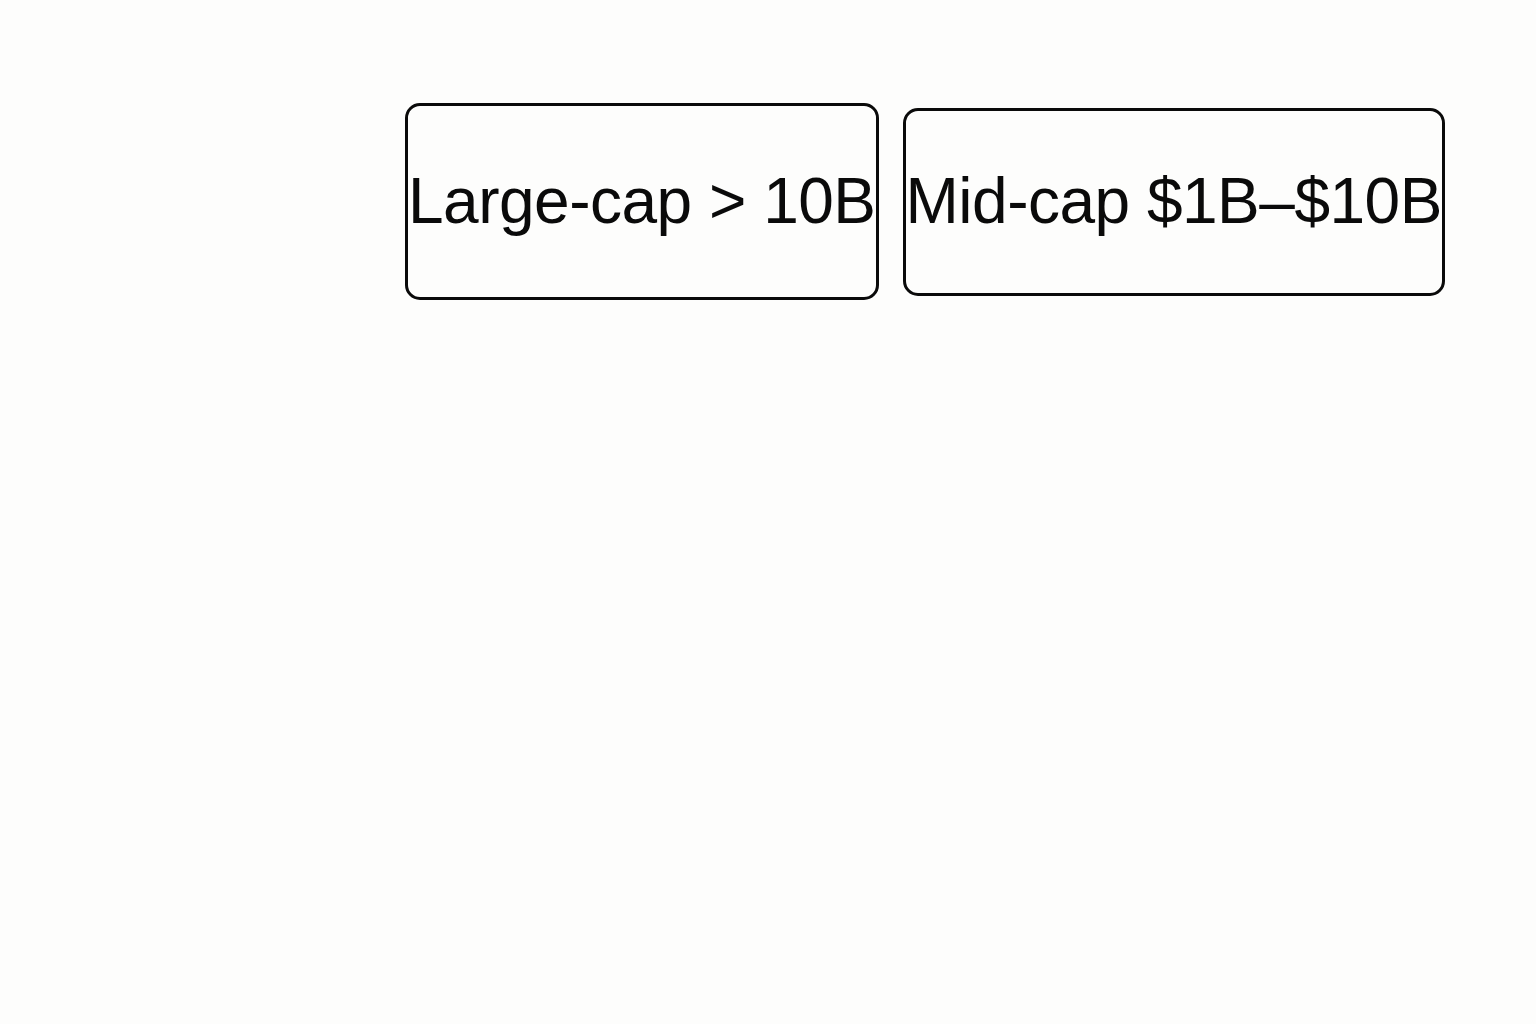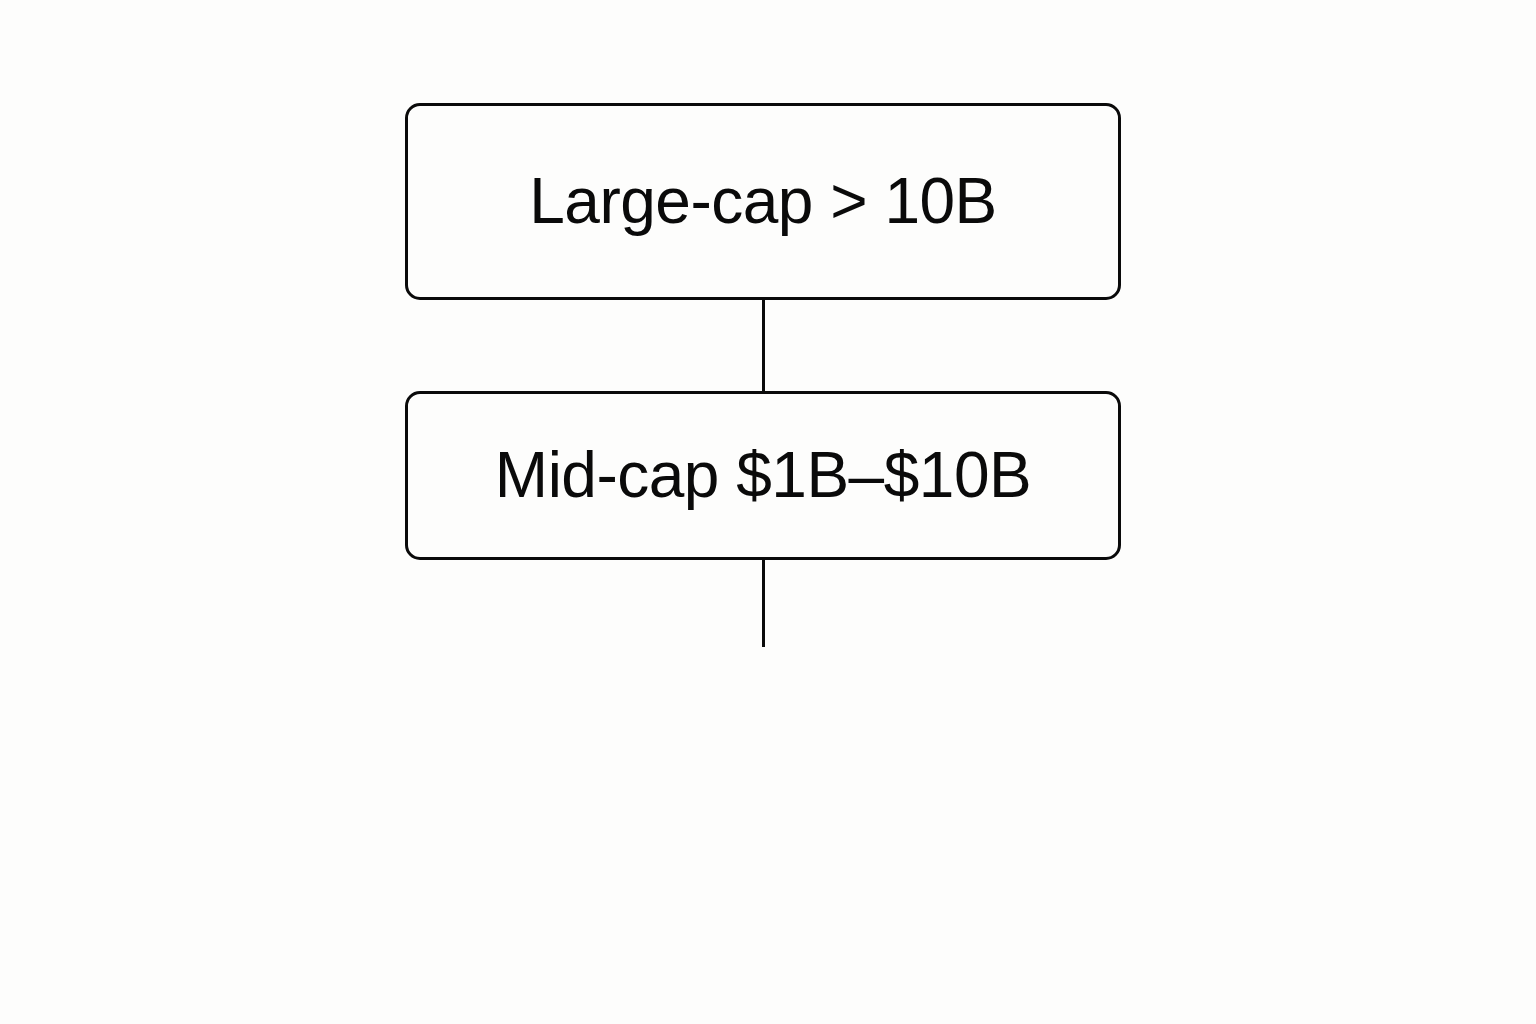--- a/index.html
+++ b/index.html
@@ -21,38 +21,37 @@
     height: 1024px;
     background: #fdfdfc;
   }
 
   .flow-stack {
     position: absolute;
     left: 405px;
     top: 103px;
     width: 716px;
     display: flex;
-    flex-direction: column;
     align-items: center;
   }
 
   .node-box {
     box-sizing: border-box;
     width: 716px;
     border: 3px solid #0a0a0a;
     border-radius: 15px;
     background: #fdfdfc;
     display: flex;
     align-items: center;
     justify-content: center;
     text-align: center;
   }
 
   .node-box.size-a { height: 197px; }
-  .node-box.size-b { height: 169px; }
+  .node-box.size-b { height: 188px; margin-left: 24px; }
 
   .node-label {
     font-family: "Liberation Sans", sans-serif;
     font-size: 64px;
     font-weight: 400;
     line-height: 1.05;
     color: #0a0a0a;
     letter-spacing: -0.5px;
     white-space: nowrap;
   }

